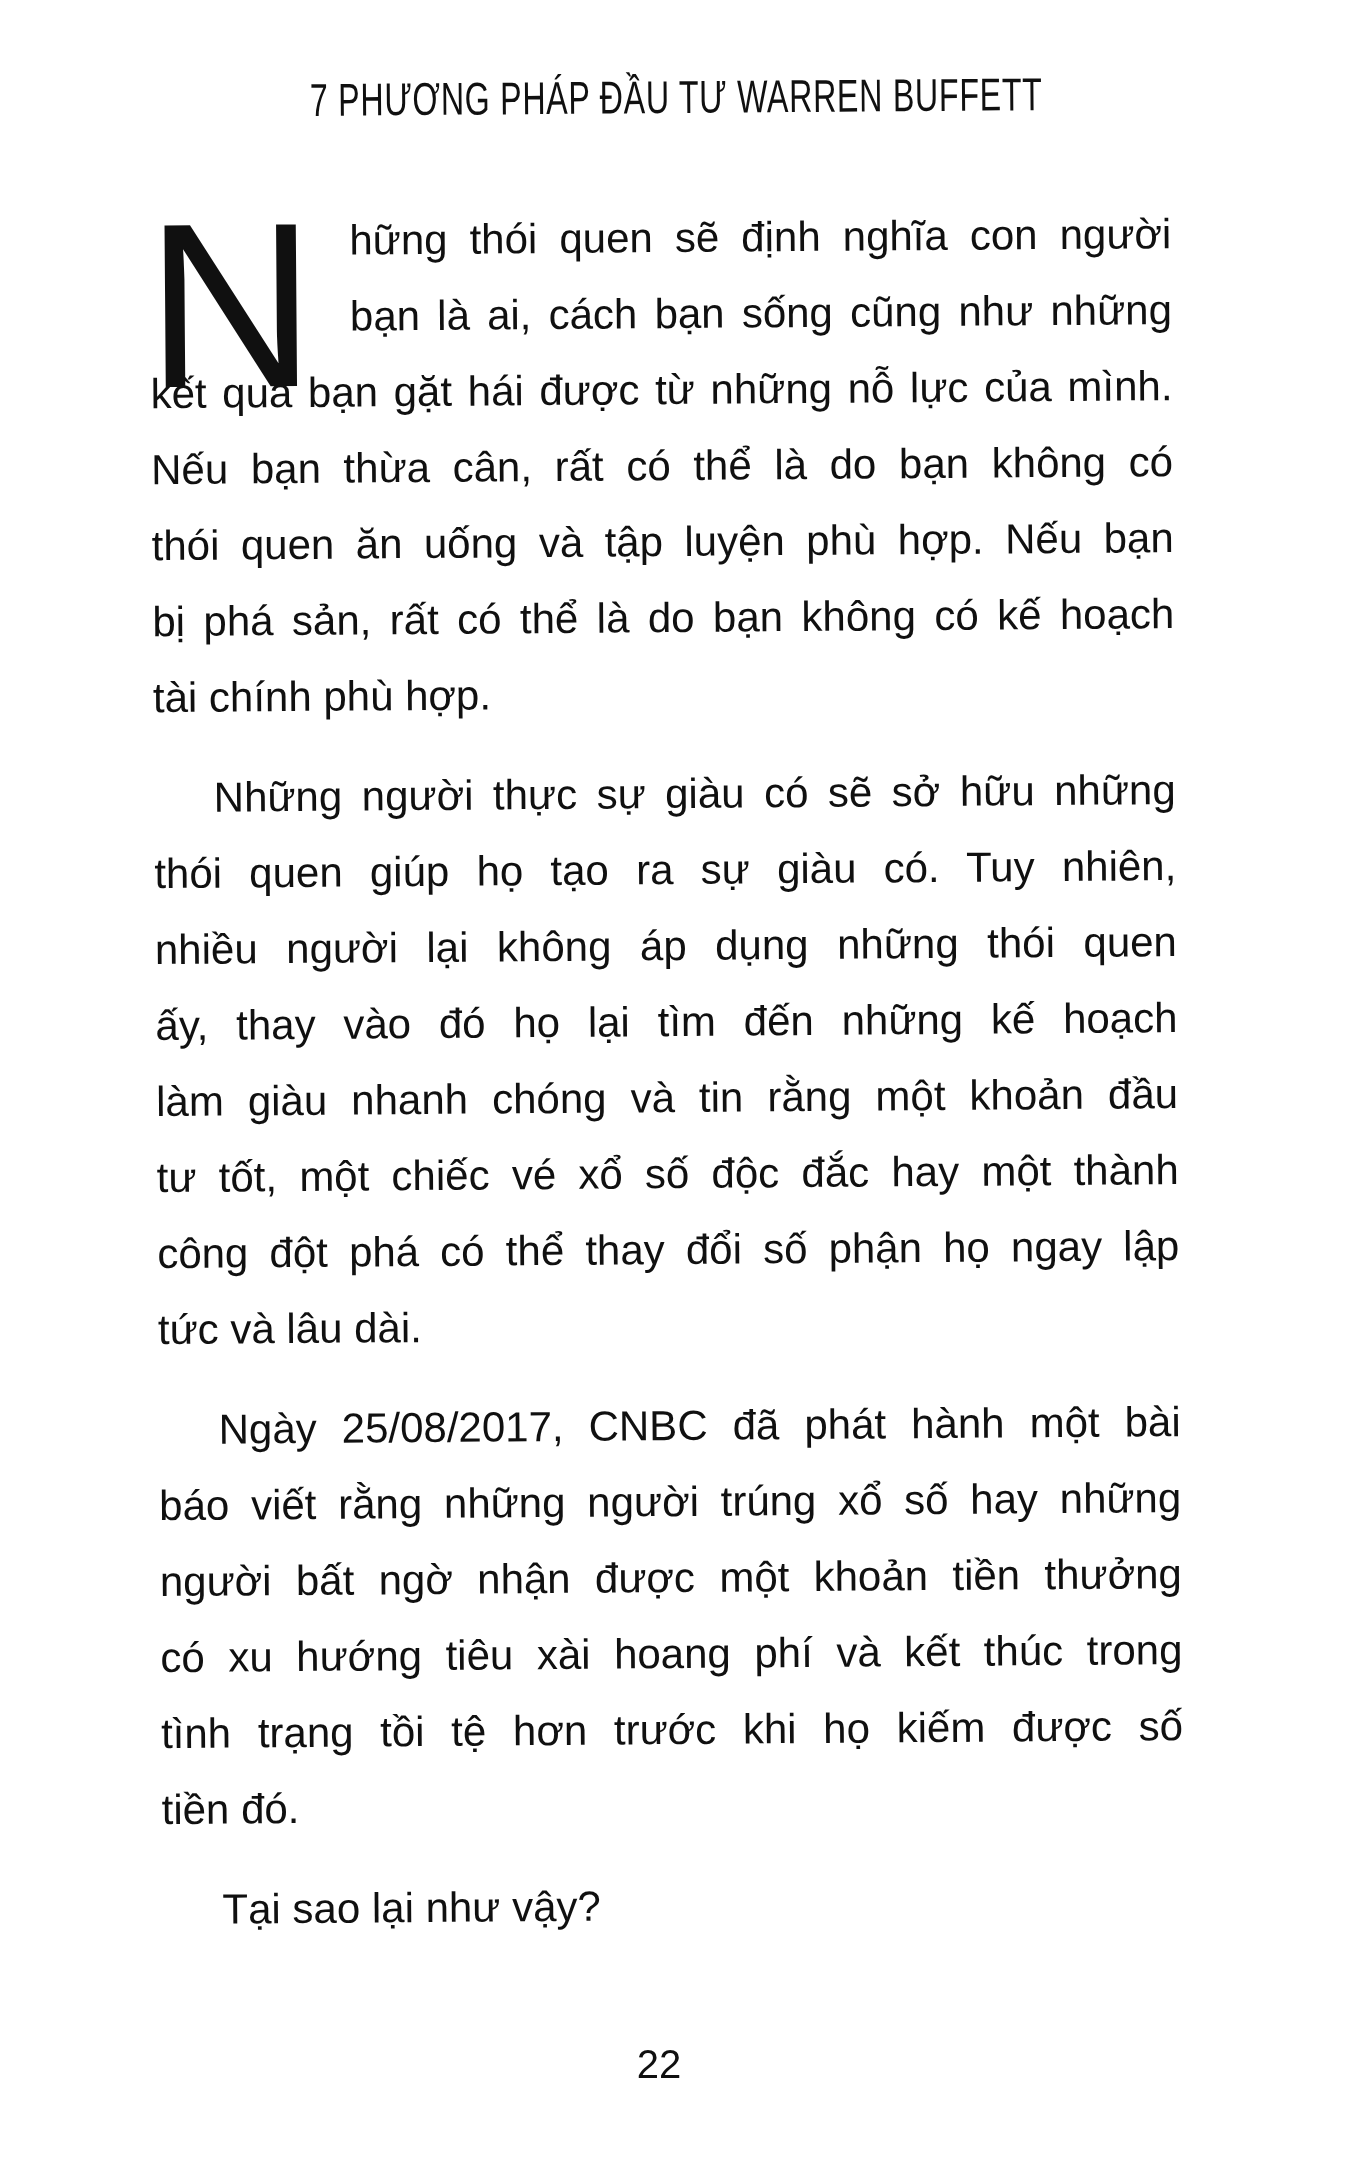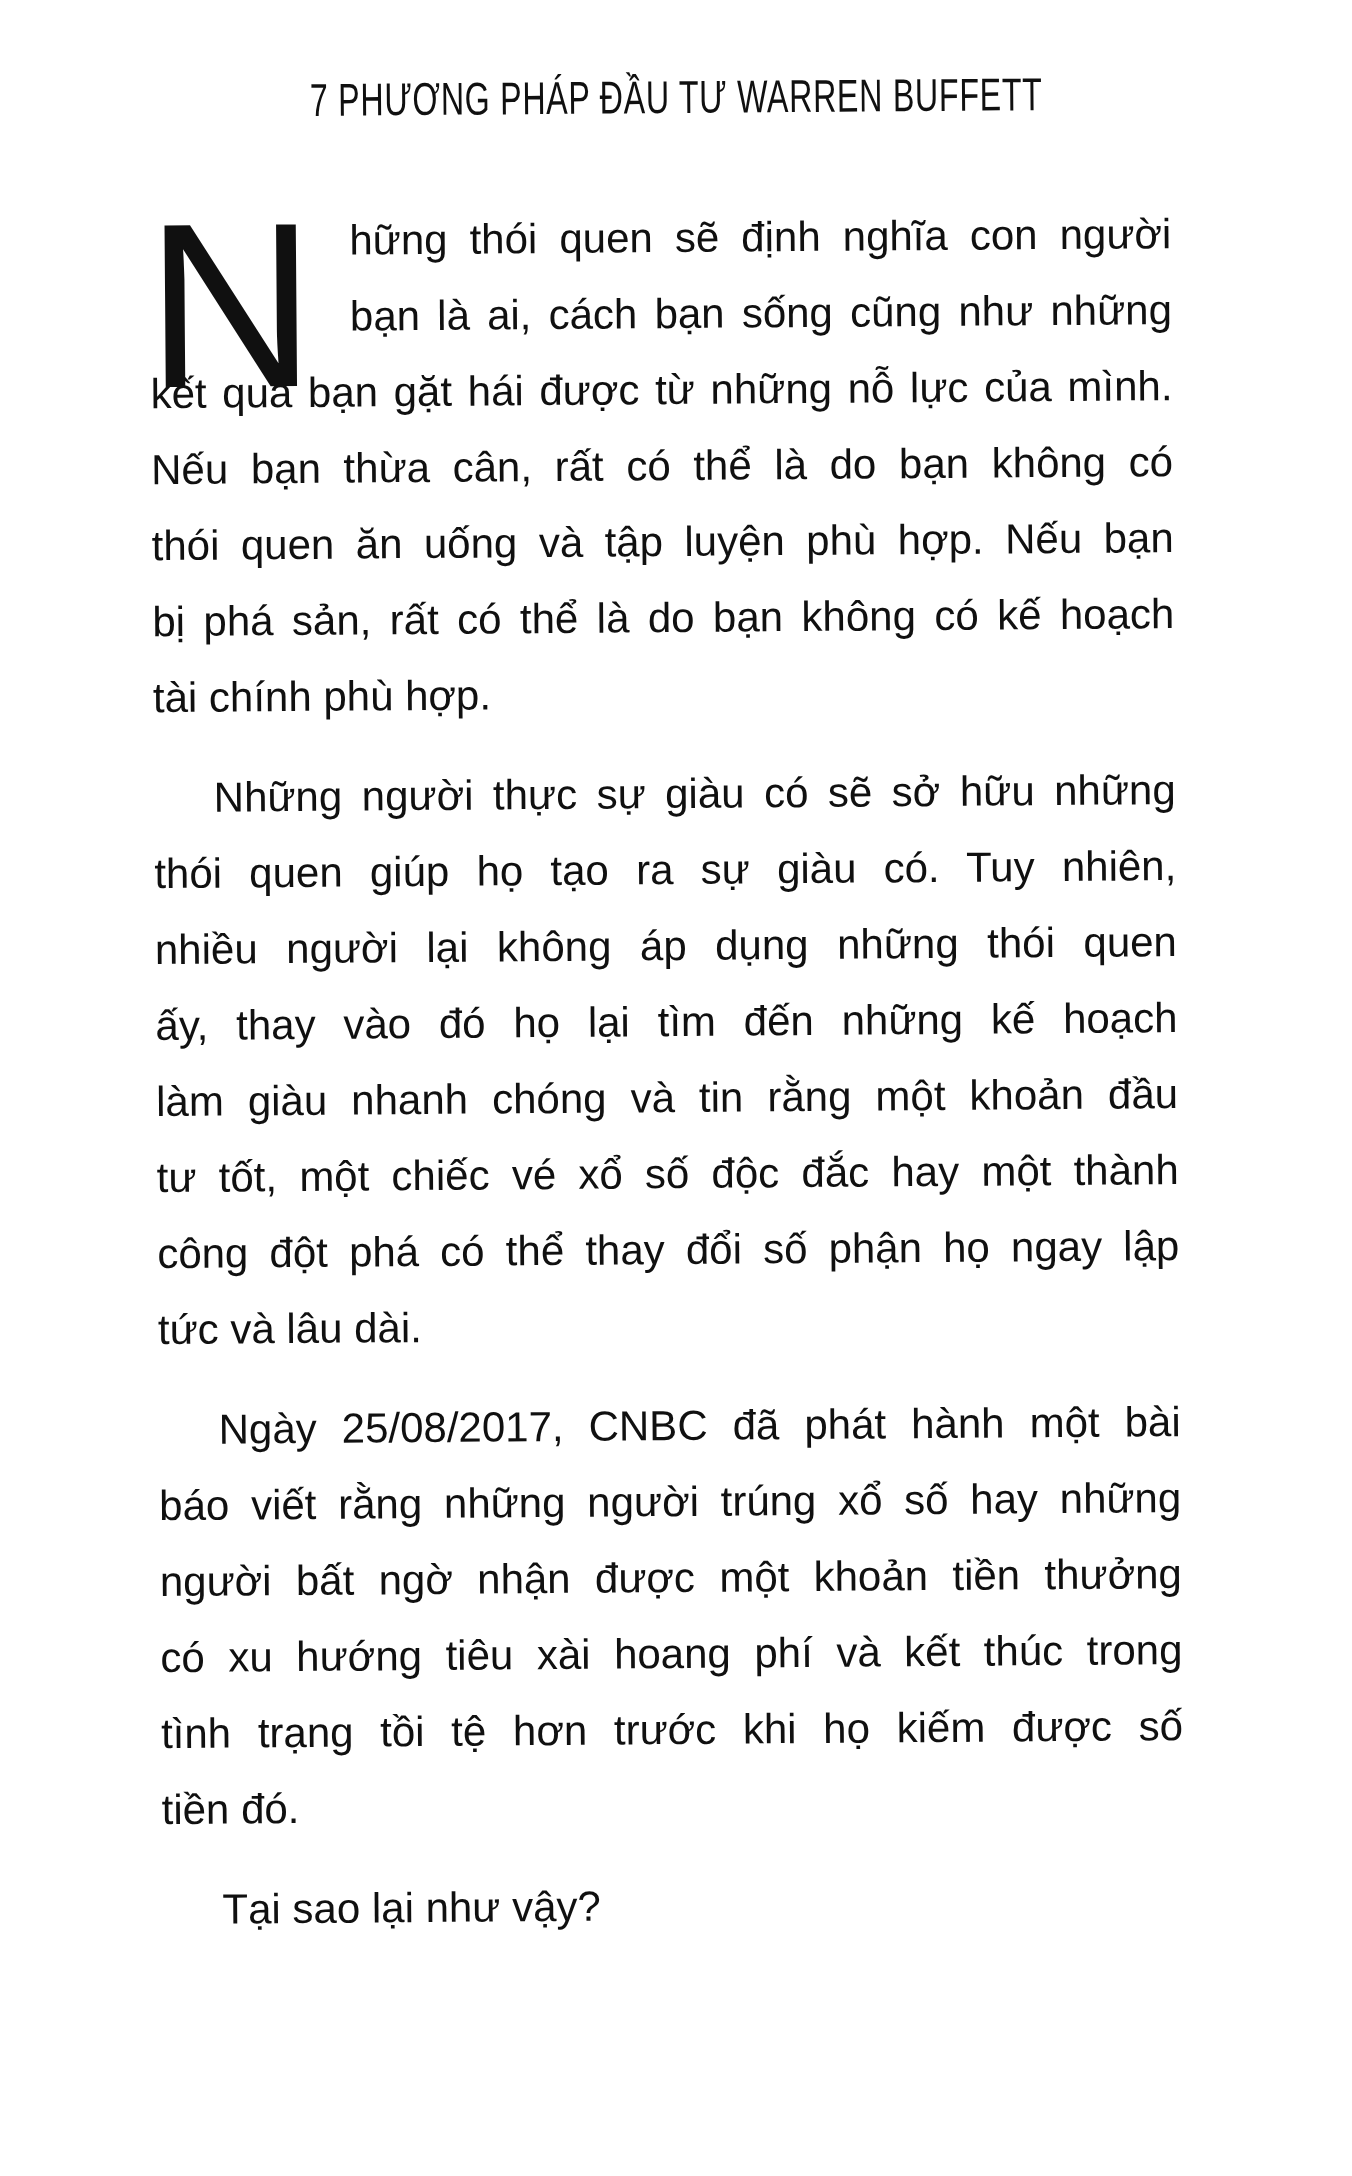--- a/index.html
+++ b/index.html
@@ -105,13 +105,14 @@
         <div class="line lline">tiền đó.</div>
       </div>
 
       <div class="para">
         <div class="line lline indent">Tại sao lại như vậy?</div>
       </div>
 
     </div>
   </div>
 
+  <div class="page-number">22</div>
 </div>
 
 </body></html>

